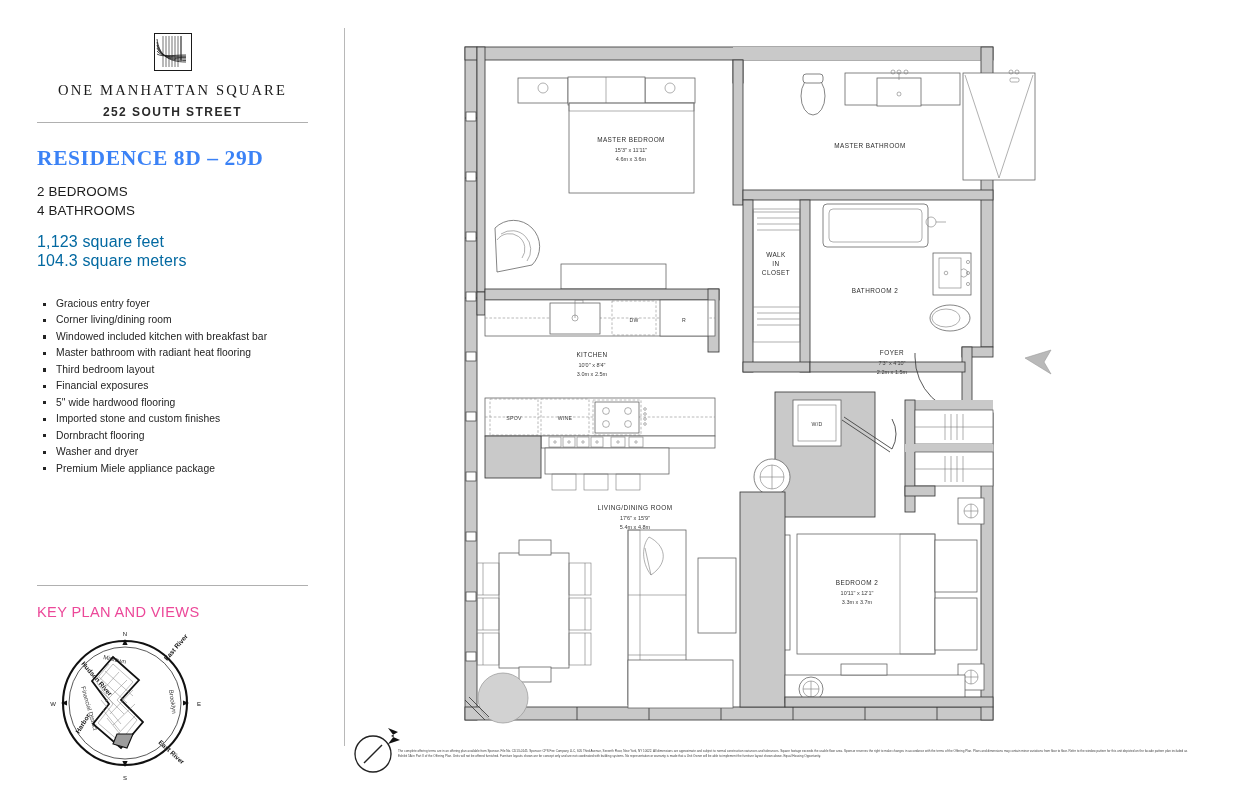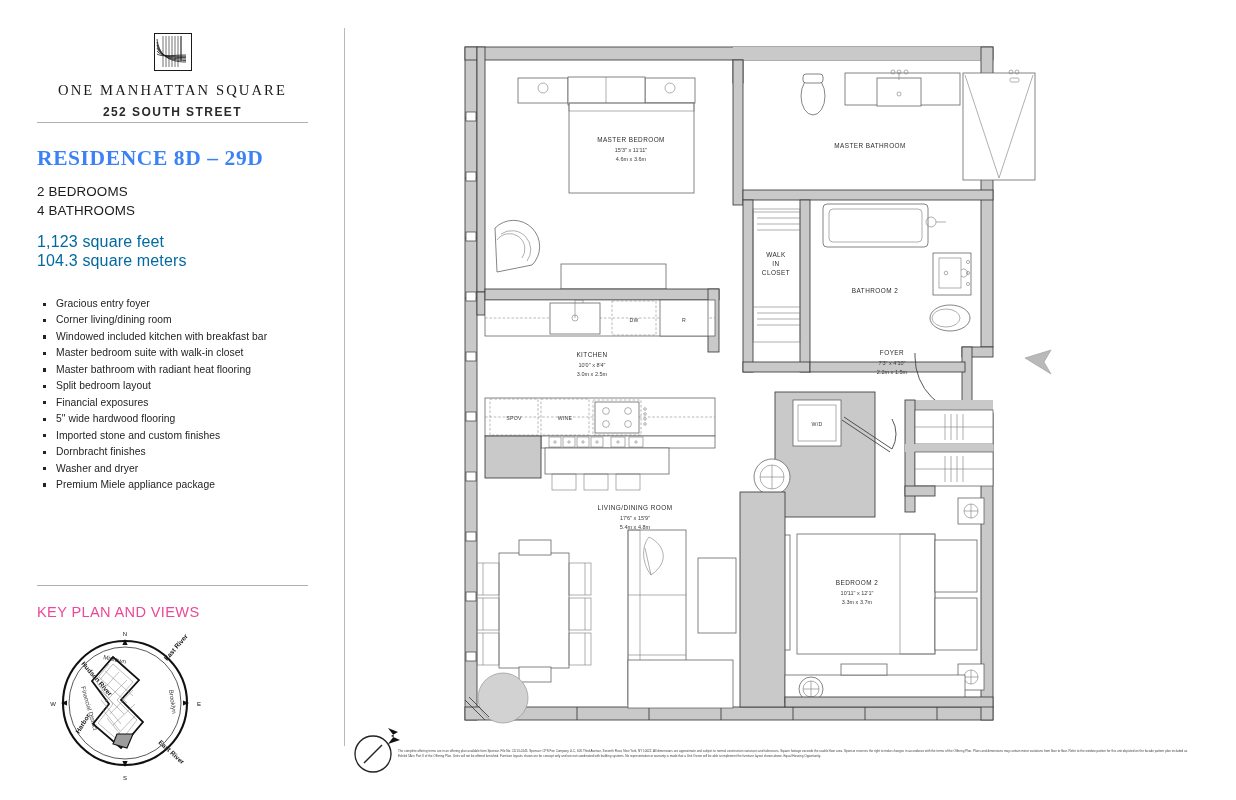--- a/index.html
+++ b/index.html
@@ -206,27 +206,26 @@
 
     <div class="spec-area">
       <div>1,123 square feet</div>
       <div>104.3 square meters</div>
     </div>
 
     <ul class="features">
       <li>Gracious entry foyer</li>
       <li>Corner living/dining room</li>
       <li>Windowed included kitchen with breakfast bar</li>
-      <li>Master bedroom suite with walk-in closet</li>
       <li>Master bathroom with radiant heat flooring</li>
-      <li>Split bedroom layout</li>
+      <li>Third bedroom layout</li>
       <li>Financial exposures</li>
       <li>5" wide hardwood flooring</li>
       <li>Imported stone and custom finishes</li>
-      <li>Dornbracht finishes</li>
+      <li>Dornbracht flooring</li>
       <li>Washer and dryer</li>
       <li>Premium Miele appliance package</li>
     </ul>
 
     <div class="hrule bottom"></div>
 
     <div class="keyplan-title">KEY PLAN AND VIEWS</div>
 
     <div class="keyplan-wrap">
       <svg width="160" height="152" viewBox="0 0 160 152">

